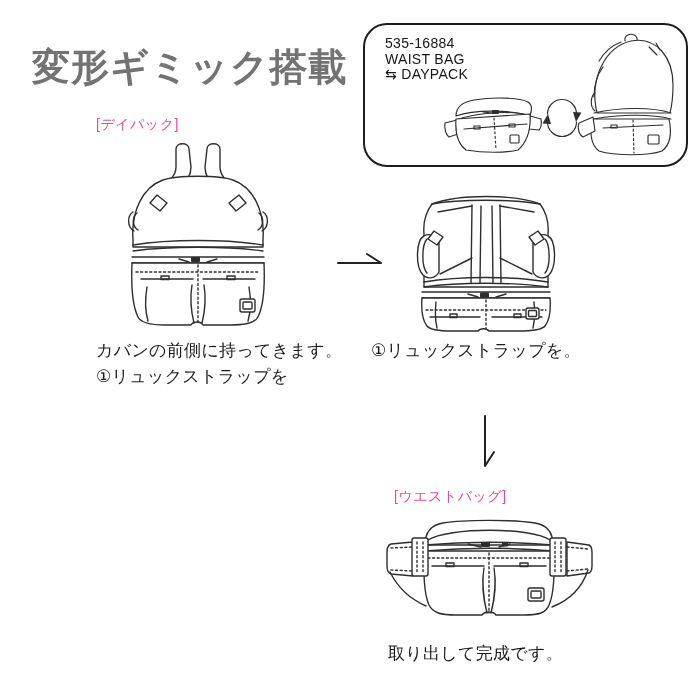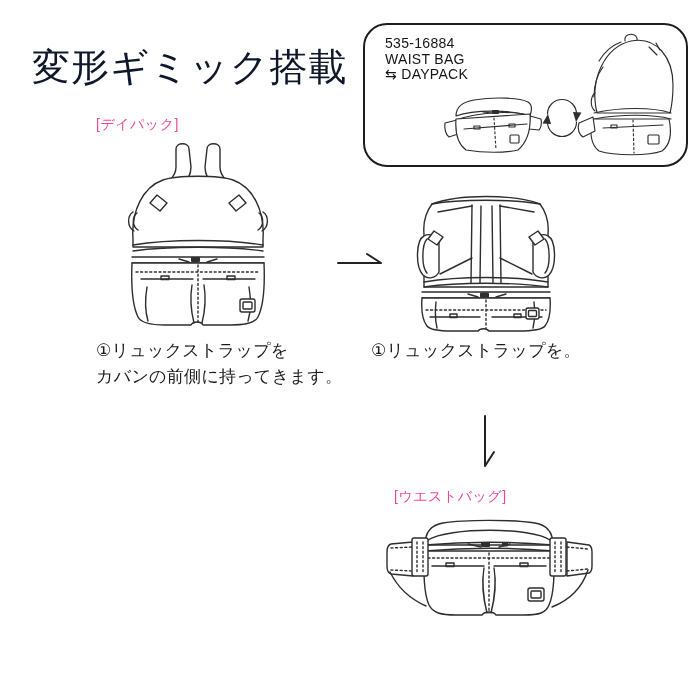--- a/index.html
+++ b/index.html
@@ -1,20 +1,20 @@
 <!DOCTYPE html>
 <html><head>
 <meta charset="utf-8">
 <style>
   *{margin:0;padding:0;box-sizing:border-box}
   html,body{background:#fff}
   body{font-family:"Liberation Sans","DejaVu Sans",sans-serif;color:#1c1c1c}
   .sheet{position:relative;width:700px;height:700px;background:#fff;overflow:hidden}
   .abs{position:absolute}
-  .title{left:32px;top:42px;font-size:38px;font-weight:400;letter-spacing:1px;color:#0f172a}
+  .title{left:32px;top:42px;font-size:38px;font-weight:700;letter-spacing:1px;color:#737373}
   .bag-label{font-size:14px;letter-spacing:.5px;color:#ec4899}
   .caption{font-size:17px;line-height:26px;letter-spacing:.3px;color:#1a1a1a}
   .info-box{left:363px;top:23px;width:325px;height:144px;border:2px solid #1d1d1d;border-radius:24px;background:#fff}
   .info-text{position:absolute;left:20px;top:11px;font-size:14px;line-height:15.5px;letter-spacing:.3px;color:#161616}
   svg.abs{position:absolute;overflow:visible}
   .ln,.ln *{stroke:#2e2e2e;stroke-width:1.4;fill:none;stroke-linecap:round;stroke-linejoin:round}
   .ln2,.ln2 *{stroke:#2e2e2e;stroke-width:1.15;fill:none;stroke-linecap:round;stroke-linejoin:round}
   .ln .sw,.ln2 .sw{fill:#fff}
   .ln .fk,.ln2 .fk{fill:#2e2e2e;stroke:none}
   .ln .dash,.ln2 .dash{stroke-dasharray:2,2.6}
@@ -146,22 +146,22 @@
         <path d="M22,112 C21,122 21,130 23,138 M120,112 C121,122 121,130 119,138"></path>
       </g>
       <g>
         <rect class="sw" x="112" y="118" width="13" height="11" rx="2"></rect>
         <rect x="114.5" y="120.5" width="8" height="6" rx="1"></rect>
       </g>
     </g>
   </svg>
 
   <div class="abs caption" style="left:96px;top:338px">
+    <div>カバンの前側に持ってきます。</div>
     <div>①リュックストラップを</div>
-    <div>カバンの前側に持ってきます。</div>
   </div>
 
   <div class="abs caption" style="left:371px;top:338px">
     <div>①リュックストラップを。</div>
   </div>
 
   <svg class="abs arrow" style="left:476px;top:414px" width="24" height="58" viewBox="0 0 24 58">
     <path d="M9,2 L9,52 M9,52 L18,38"></path>
   </svg>
 
@@ -199,15 +199,16 @@
         <path class="dash" d="M169,28 L169,58 M175,28 L175,58"></path>
       </g>
       <g>
         <rect class="sw" x="142" y="74" width="16" height="13" rx="2"></rect>
         <rect x="145" y="77" width="10" height="7" rx="1"></rect>
       </g>
     </g>
   </svg>
 
   <div class="abs caption" style="left:388px;top:641px">
+    <div>取り出して完成です。</div>
   </div>
 
 </div>
 
 </body></html>

